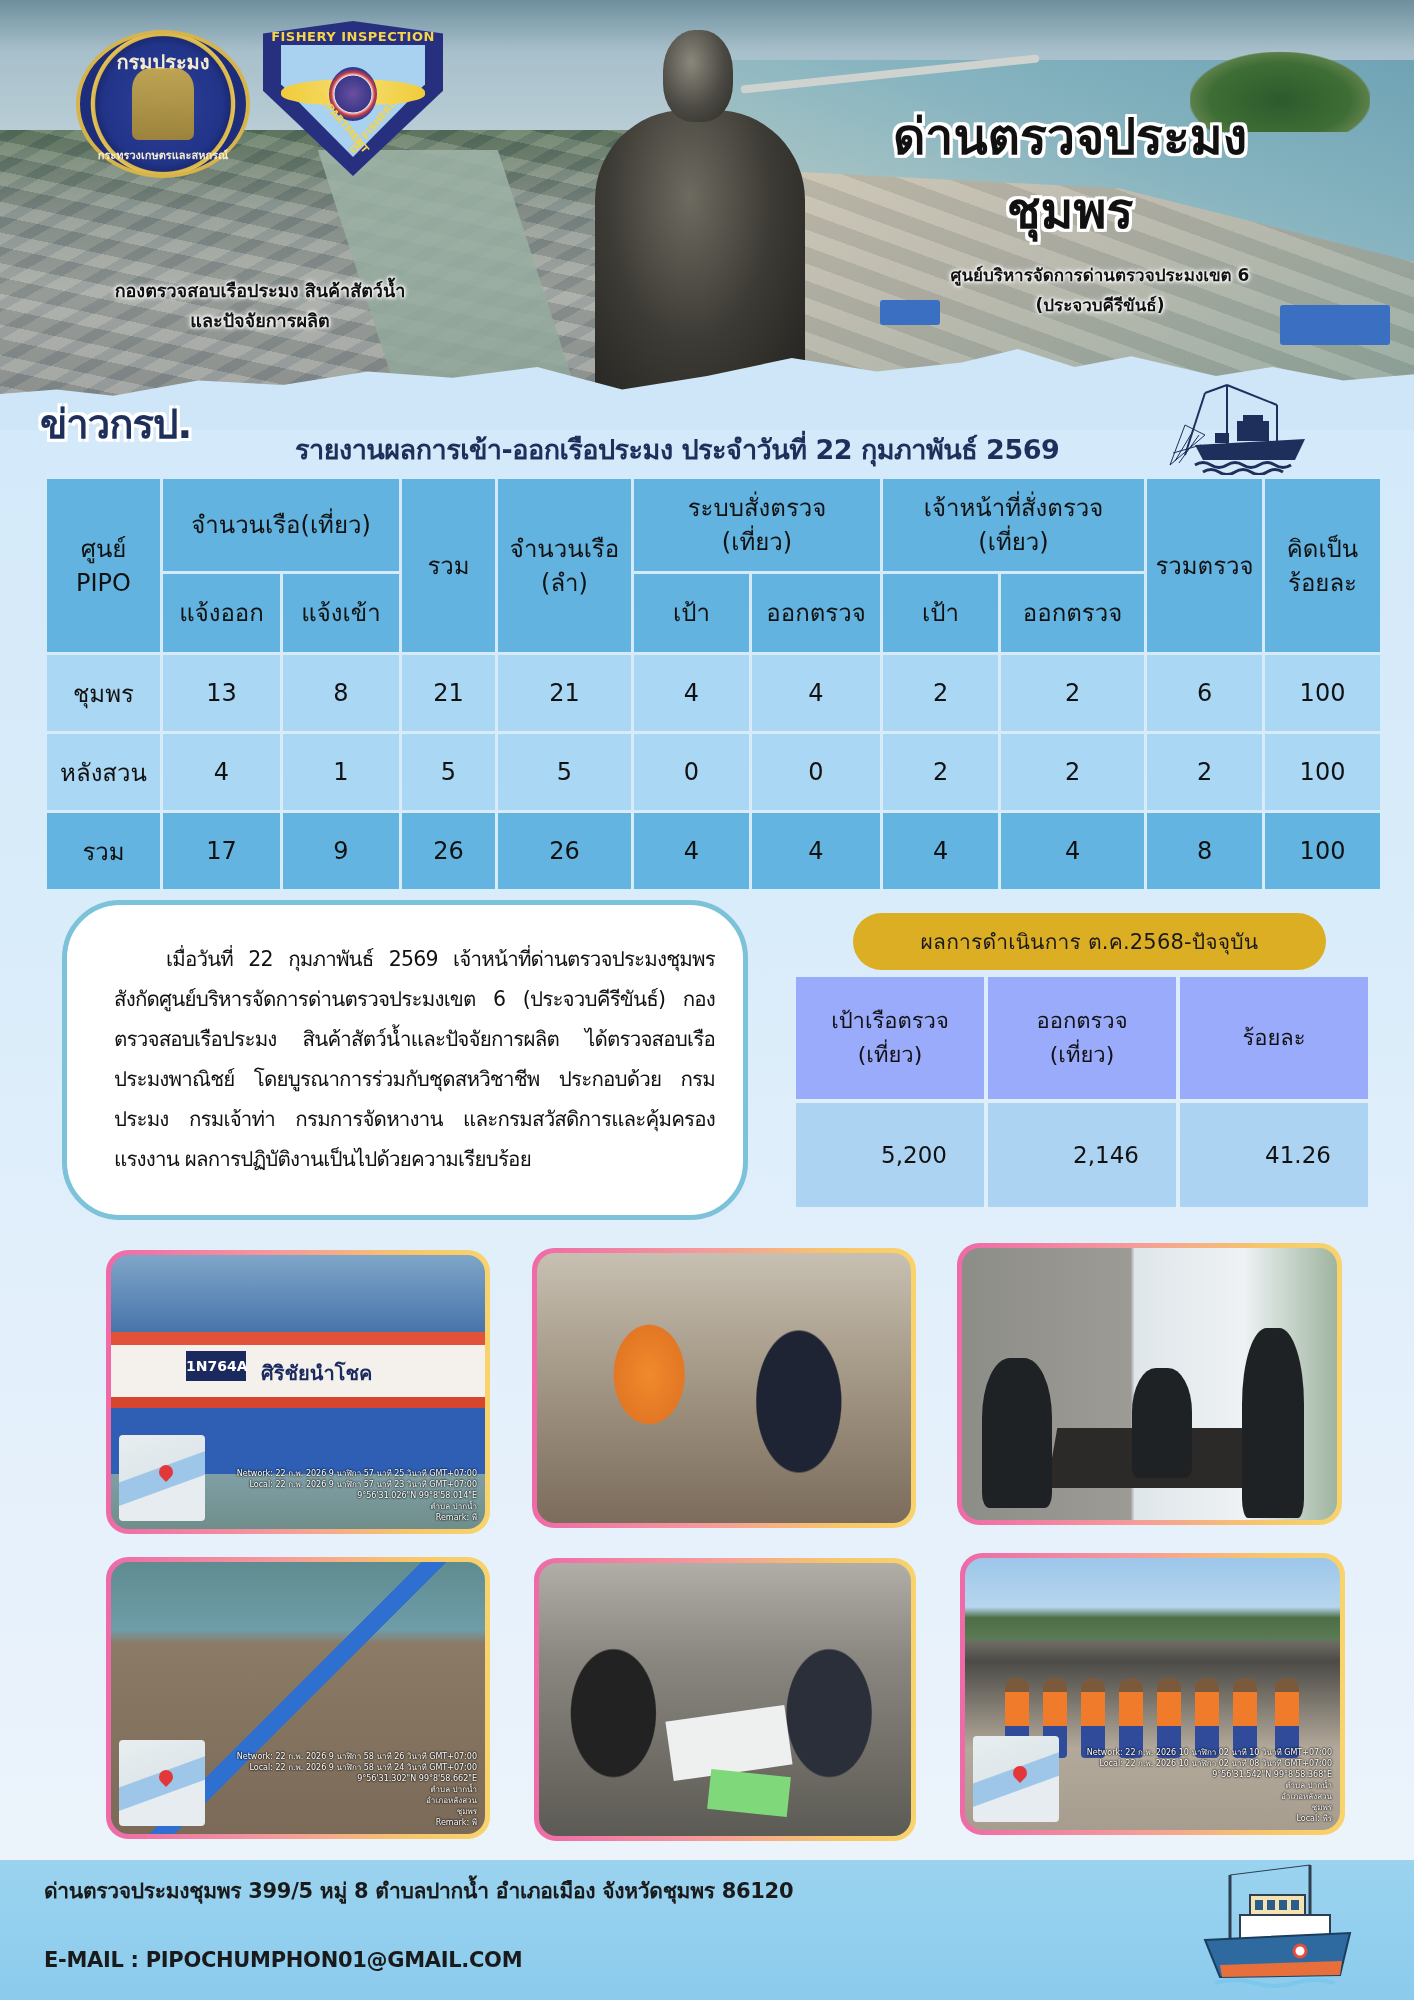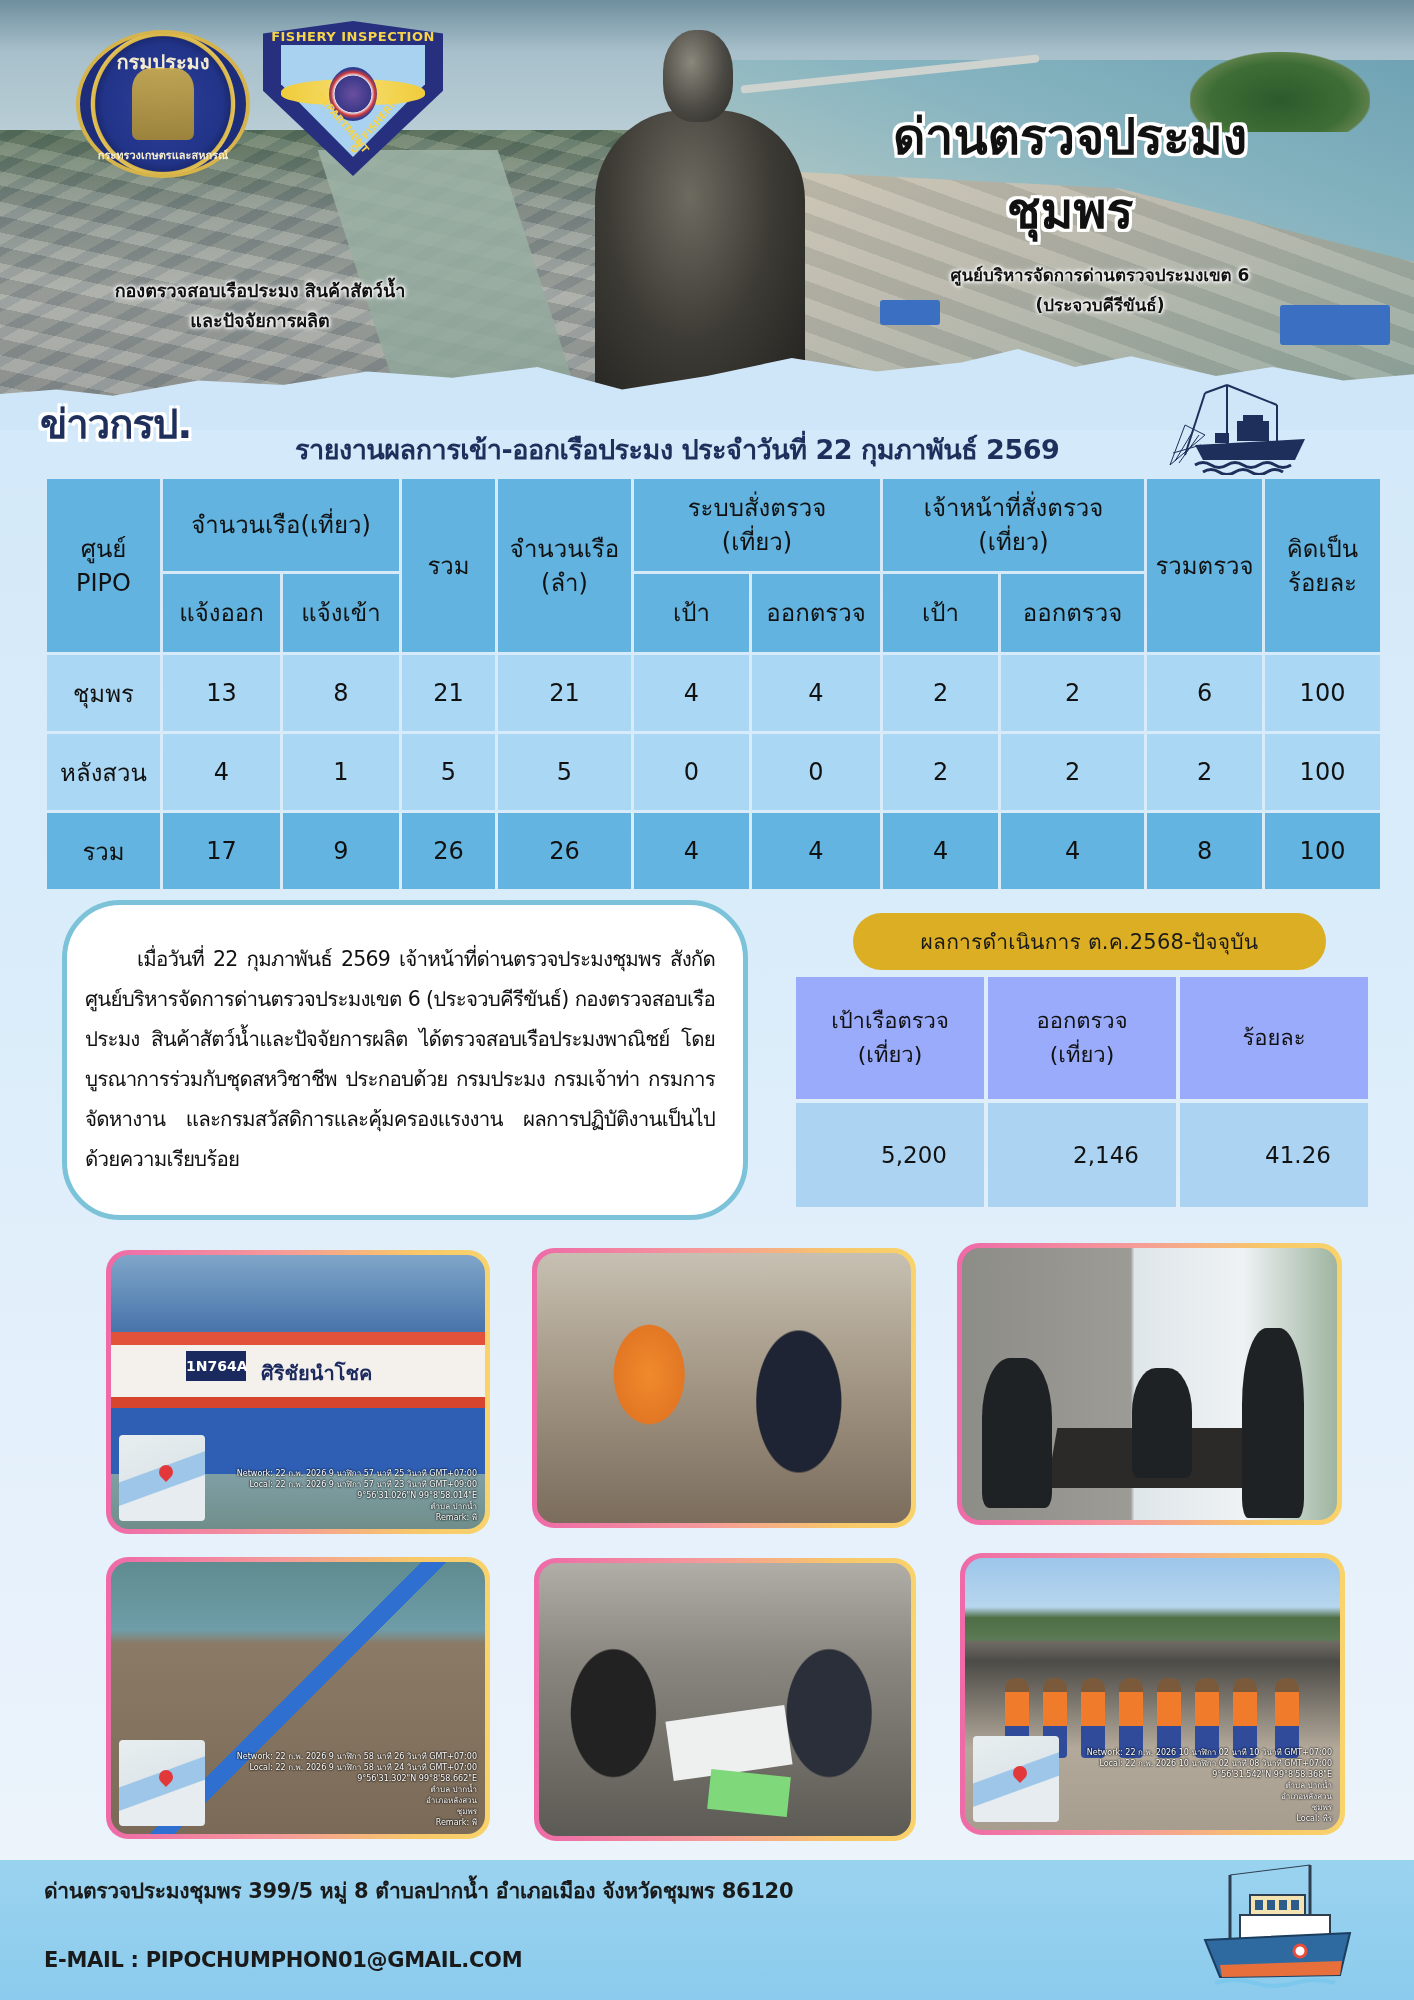--- a/index.html
+++ b/index.html
@@ -175,21 +175,21 @@
   .main-table tr.data td { background: #aad7f3; }
   .main-table tr.total td { background: #63b4e0; }
   .main-table tr.hrow1 th { height: 92px; }
   .main-table tr.hrow2 th { height: 78px; }
   
   .narrative {
     position: absolute; left: 62px; top: 900px; width: 686px; height: 320px;
     background: #ffffff;
     border: 5px solid #7cc2d8;
     border-radius: 58px;
-    padding: 34px 28px 20px 18px;
+    padding: 34px 28px 20px 47px;
     font-size: 20.5px; line-height: 40px; color: #111;
     font-family: "DejaVu Sans", sans-serif;
     letter-spacing: -0.8px;
   }
   .narrative p { text-indent: 52px; text-align: justify; }
   
   .summary-pill {
     position: absolute; left: 853px; top: 913px; width: 473px; height: 57px;
     background: #dcae24; border-radius: 30px;
     display: flex; align-items: center; justify-content: center;
@@ -475,21 +475,21 @@
 
 <div class="photo p1">
   <div class="img">
     <div class="boat-reg">1N764A</div>
     <div class="boat-name">ศิริชัยนำโชค</div>
     <div class="map-thumb">
         <div class="map-pin"></div>
       </div>
     <div class="stamp">
       <div>Network: 22 ก.พ. 2026 9 นาฬิกา 57 นาที 25 วินาที GMT+07:00</div>
-      <div>Local: 22 ก.พ. 2026 9 นาฬิกา 57 นาที 23 วินาที GMT+09:00</div>
+      <div>Local: 22 ก.พ. 2026 9 นาฬิกา 57 นาที 23 วินาที GMT+07:00</div>
       <div>9°56'31.026"N 99°8'58.014"E</div>
       <div>ตำบล ปากน้ำ</div>
       <div>Remark: พี</div>
     </div>
   </div>
 </div>
 
 <div class="photo p2">
   <div class="img"></div>
 </div>

